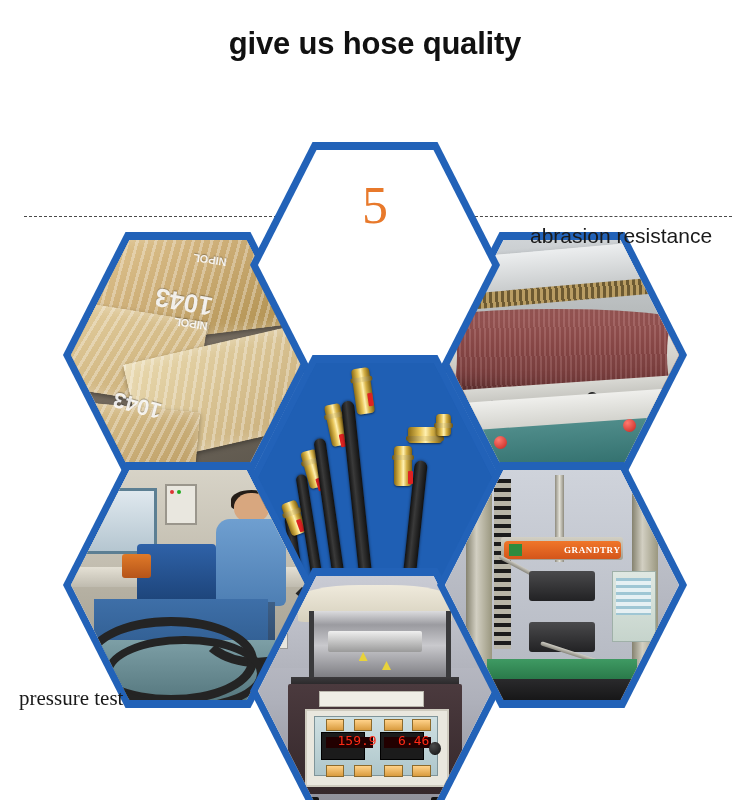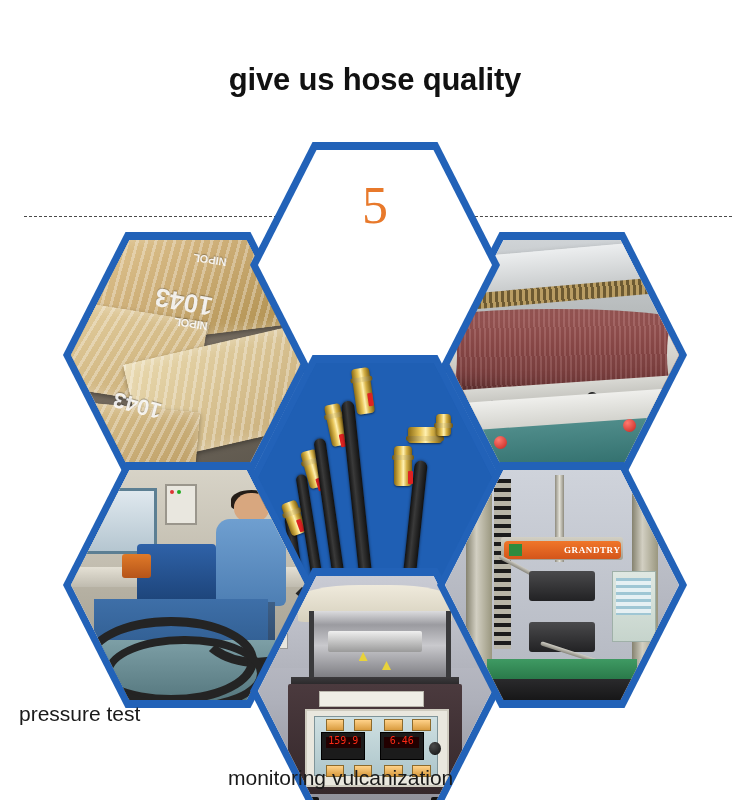--- a/index.html
+++ b/index.html
@@ -13,21 +13,21 @@
   #stage{position:absolute;left:0;top:0;width:750px;height:800px;}
 
   
   .title{
     position:absolute;left:0;top:26px;width:750px;
     text-align:center;
     font-size:31px;line-height:36px;
     font-weight:bold;color:#111111;
     letter-spacing:-0.2px;
   }
-  .title .l2{display:block;margin-top:36px;}
+  .title .l2{display:block;}
 
   
   .dash{
     position:absolute;height:0;
     border-top:1.5px dashed #4a4a4a;
   }
 
   
   .label{
     position:absolute;
@@ -189,22 +189,22 @@
       background:linear-gradient(180deg,#4b3a3e,#35282b);border-radius:2px;}
   .s5 .plaque{position:absolute;left:26%;top:50%;width:44%;height:6%;
       background:#efeee6;border:1px solid #b9b7ad;}
   .s5 .face{position:absolute;left:20%;top:58%;width:60%;height:32%;
       background:#e9e7de;border:2px solid #cfccc0;}
   .s5 .screen{position:absolute;left:24%;top:61%;width:52%;height:25%;
       background:linear-gradient(180deg,#cfe0e2,#aec6cb);border:1px solid #7f9499;}
   .s5 .meter{position:absolute;width:18%;height:11%;top:68%;
       background:#1b1b1b;border:1px solid #000;}
   .s5 .meter u{position:absolute;left:8%;top:14%;width:84%;height:42%;
-      background:#200;display:block;color:#ff2a15;font-size:10px;line-height:8px;
-      font-family:"DejaVu Sans Mono",monospace;text-align:center;text-decoration:none;}
+      background:#200;display:block;color:#ff2a15;font-size:13px;line-height:8px;
+      font-family:"DejaVu Sans Mono",monospace;text-align:center;text-decoration:none;padding-left:12px;}
   .s5 .m1{left:27%;} .s5 .m2{left:52%;}
   .s5 .lamp{position:absolute;width:7%;height:4.5%;background:linear-gradient(180deg,#ffd28a,#d99b3e);
       border:1px solid #8c6a2c;}
   .s5 .dial{position:absolute;right:22%;top:72%;width:5%;height:6%;border-radius:50%;
       background:radial-gradient(circle at 35% 30%,#4a4a4a,#111);}
   .s5 .foot{position:absolute;width:6%;height:3%;bottom:1%;background:#141414;border-radius:2px;}
 
   
   .s6{background:linear-gradient(180deg,#c9ccd4 0%,#b4b7c0 60%,#8b8f96 100%);}
   .s6 .bg{position:absolute;left:16%;top:0;width:68%;height:86%;
@@ -423,19 +423,19 @@
               <b></b>
             </div>
           <div class="mat"></div>
           <div class="floor"></div>
         </div>
       </div>
     </div>
   </div>
 
 
-
-  <div class="label" style="left:19px;top:702px;">pressure test</div>
-
-
-  <div class="label" style="left:228px;top:766px;">monitoring vulcanization</div>
+  <div class="label" style="left:530px;top:224px;">abrasion resistance</div>
+
+  <div class="label" style="left:19px;top:686px;font-family:Liberation Serif, serif;">pressure test</div>
+
+
 
 </div>
 
 </body></html>

